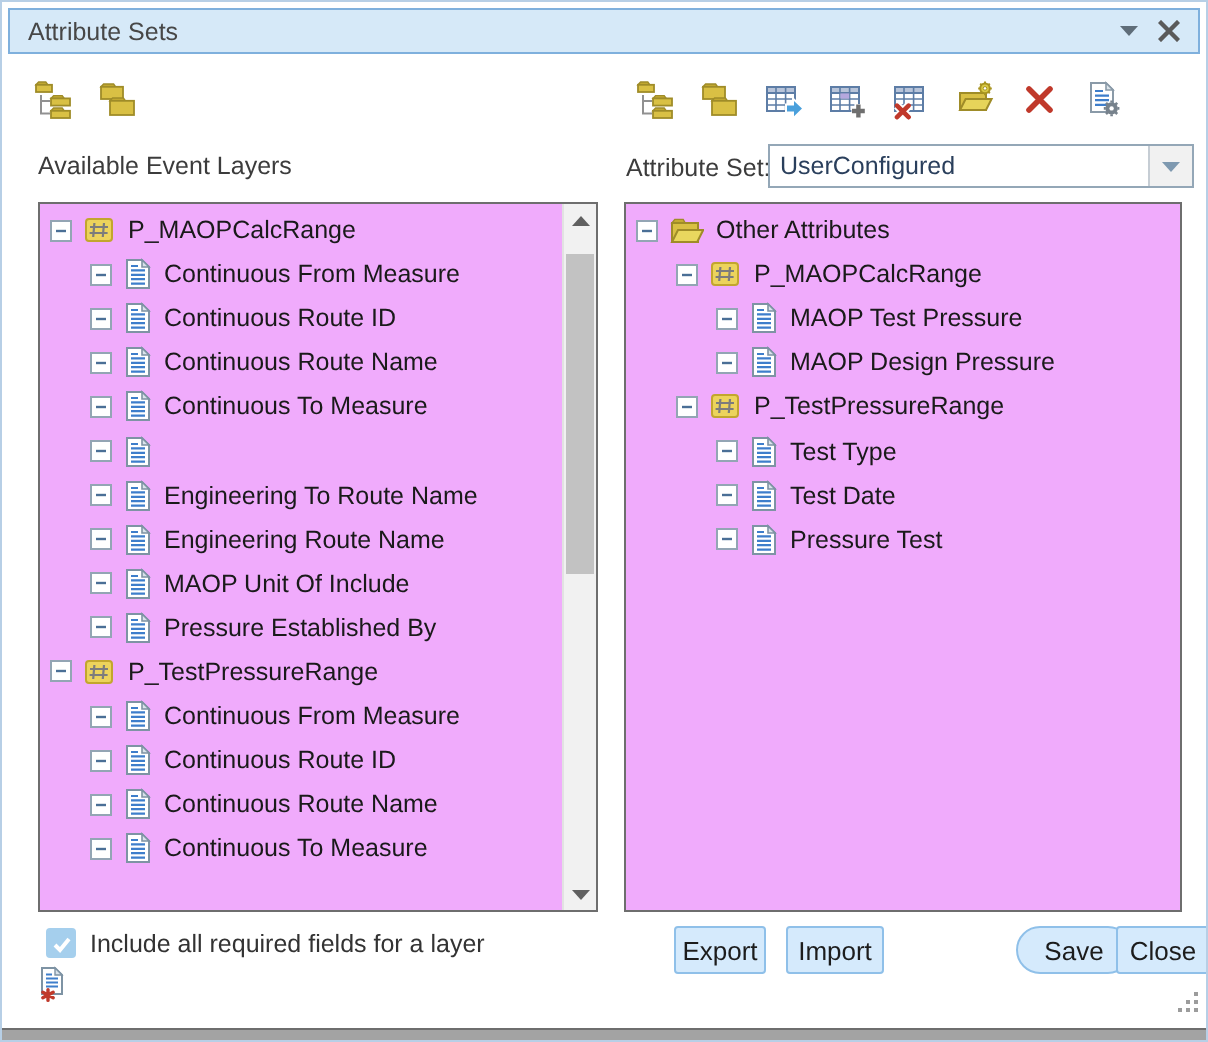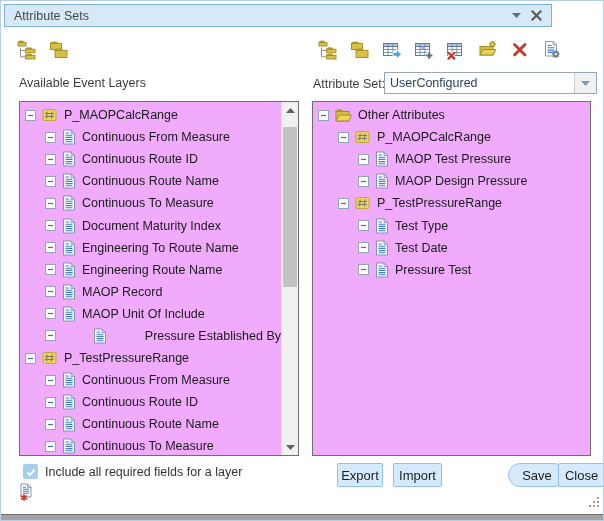--- a/index.html
+++ b/index.html
@@ -7,21 +7,21 @@
   body {
     font-family: "Liberation Sans", sans-serif;
     width: 604px; height: 521px; position: relative;
   }
   #window {
     position: absolute; left:0; top:0; width:604px; height:521px;
     background:#fff; border:1px solid #b7cfe6; overflow:hidden;
   }
   
   .titlebar {
-    position:absolute; left:3px; top:3px; width:548px; height:23px;
+    position:absolute; left:3px; top:3px; width:596px; height:23px;
     background: var(--titlebar_bg); border:1px solid var(--titlebar_border);
     display:flex; align-items:center;
   }
   .titlebar .title {
     padding-left:9px; font-size:12.5px; color:#474747;
   }
   .tb-ctrls { margin-left:auto; display:flex; align-items:center; gap:10px; padding-right:9px; }
   .tb-ctrls span { display:flex; align-items:center; cursor:default; }
   
   .toolbar { position:absolute; top:39px; display:flex; gap:12px; }
@@ -301,21 +301,20 @@
   <path d="M3 5.5 H8" stroke="#4a6f96" stroke-width="1.2"></path>
             </svg>
           </span>
           <span class="ico">
             <svg width="14" height="16" viewBox="0 0 14 16">
     <path d="M1.5 1 H9 L12.5 4.5 V15 H1.5 z" fill="#fff" stroke="#7e93a4"></path>
     <path d="M9 1 L12.5 4.5 H9 z" fill="#d9e2ea" stroke="#7e93a4" stroke-width="0.8"></path>
     <path d="M3.5 4 H7 M3.5 6.2 H10.5 M3.5 8.4 H10.5 M3.5 10.6 H10.5 M3.5 12.8 H10.5" stroke="#3e7ecb" stroke-width="1.1"></path>
             </svg>
           </span>
-          <span class="lbl">Document Maturity Index</span>
         </div>
         <div class="tree-row" style="padding-left: 25px;">
           <span class="tgl">
             <svg width="11" height="11" viewBox="0 0 11 11">
   <rect x="0.5" y="0.5" width="10" height="10" fill="#fff" stroke="#93a5b4"></rect>
   <path d="M3 5.5 H8" stroke="#4a6f96" stroke-width="1.2"></path>
             </svg>
           </span>
           <span class="ico">
             <svg width="14" height="16" viewBox="0 0 14 16">
@@ -349,39 +348,23 @@
   <path d="M3 5.5 H8" stroke="#4a6f96" stroke-width="1.2"></path>
             </svg>
           </span>
           <span class="ico">
             <svg width="14" height="16" viewBox="0 0 14 16">
     <path d="M1.5 1 H9 L12.5 4.5 V15 H1.5 z" fill="#fff" stroke="#7e93a4"></path>
     <path d="M9 1 L12.5 4.5 H9 z" fill="#d9e2ea" stroke="#7e93a4" stroke-width="0.8"></path>
     <path d="M3.5 4 H7 M3.5 6.2 H10.5 M3.5 8.4 H10.5 M3.5 10.6 H10.5 M3.5 12.8 H10.5" stroke="#3e7ecb" stroke-width="1.1"></path>
             </svg>
           </span>
-          <span class="lbl">MAOP Record</span>
-        </div>
-        <div class="tree-row" style="padding-left: 25px;">
-          <span class="tgl">
-            <svg width="11" height="11" viewBox="0 0 11 11">
-  <rect x="0.5" y="0.5" width="10" height="10" fill="#fff" stroke="#93a5b4"></rect>
-  <path d="M3 5.5 H8" stroke="#4a6f96" stroke-width="1.2"></path>
-            </svg>
-          </span>
-          <span class="ico">
-            <svg width="14" height="16" viewBox="0 0 14 16">
-    <path d="M1.5 1 H9 L12.5 4.5 V15 H1.5 z" fill="#fff" stroke="#7e93a4"></path>
-    <path d="M9 1 L12.5 4.5 H9 z" fill="#d9e2ea" stroke="#7e93a4" stroke-width="0.8"></path>
-    <path d="M3.5 4 H7 M3.5 6.2 H10.5 M3.5 8.4 H10.5 M3.5 10.6 H10.5 M3.5 12.8 H10.5" stroke="#3e7ecb" stroke-width="1.1"></path>
-            </svg>
-          </span>
           <span class="lbl">MAOP Unit Of Include</span>
         </div>
-        <div class="tree-row" style="padding-left: 25px; justify-content: space-between;">
+        <div class="tree-row" style="padding-left: 25px;">
           <span class="tgl">
             <svg width="11" height="11" viewBox="0 0 11 11">
   <rect x="0.5" y="0.5" width="10" height="10" fill="#fff" stroke="#93a5b4"></rect>
   <path d="M3 5.5 H8" stroke="#4a6f96" stroke-width="1.2"></path>
             </svg>
           </span>
           <span class="ico">
             <svg width="14" height="16" viewBox="0 0 14 16">
     <path d="M1.5 1 H9 L12.5 4.5 V15 H1.5 z" fill="#fff" stroke="#7e93a4"></path>
     <path d="M9 1 L12.5 4.5 H9 z" fill="#d9e2ea" stroke="#7e93a4" stroke-width="0.8"></path>

